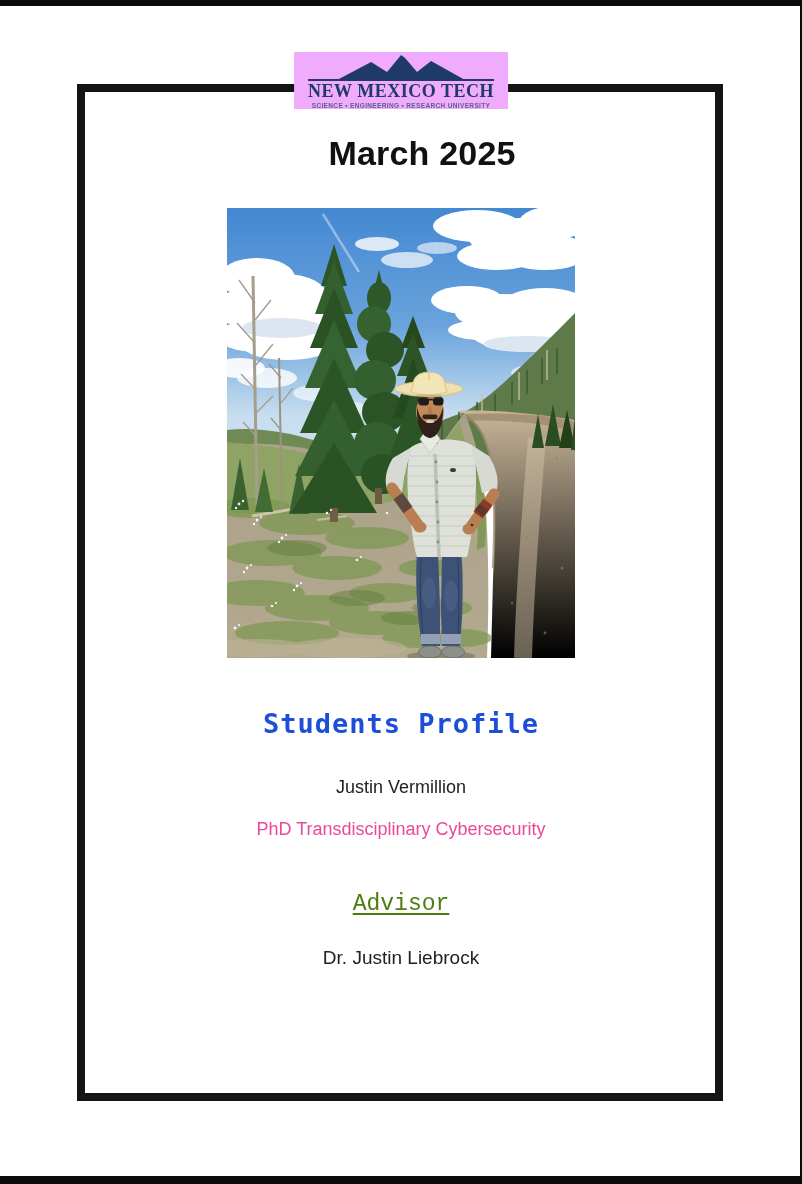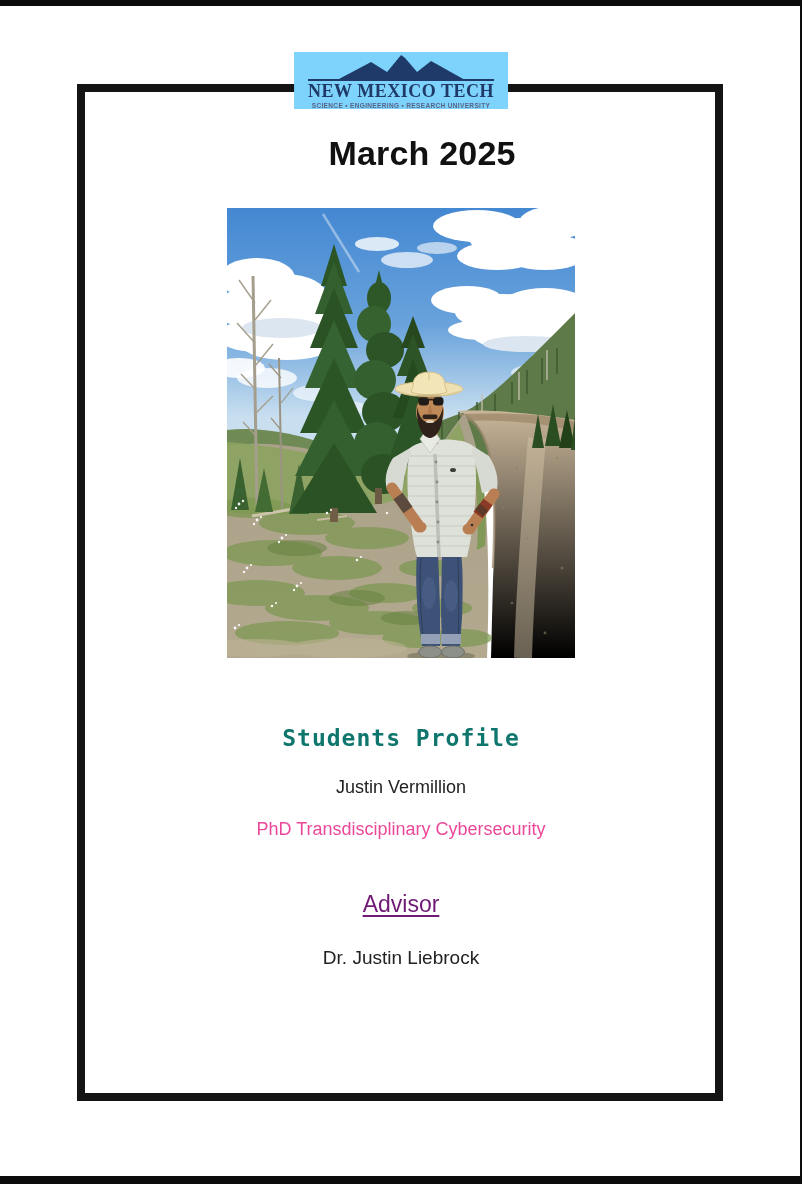--- a/index.html
+++ b/index.html
@@ -10,44 +10,44 @@
   .abs{position:absolute;}
   .edge-top{top:0;left:0;width:802px;height:6px;background:#0b0b0b;}
   .edge-bottom{bottom:0;left:0;width:802px;height:8px;background:#0b0b0b;}
   .edge-right{top:0;right:0;width:2px;height:1184px;background:#0b0b0b;}
   .frame{
     left:77px;top:84px;width:646px;height:1017px;
     border:8px solid #141414;box-sizing:border-box;background:transparent;
   }
   .logo{
     top:52px;left:50%;transform:translateX(-50%);
-    background:#7dd3fc;padding:2px 14px 0 14px;text-align:center;z-index:3;
+    background:#f0abfc;padding:2px 14px 0 14px;text-align:center;z-index:3;
   }
   .logo-mountains{display:block;margin:0 auto -1px auto;}
   .logo-title{
     font-family:"Liberation Serif",serif;font-weight:700;font-size:18px;
     letter-spacing:.5px;color:#1f3a68;border-top:2px solid #1f3a68;
     padding-top:1px;line-height:1.05;white-space:nowrap;
   }
   .logo-tagline{
     font-size:6.5px;letter-spacing:.35px;color:#5a6386;margin-top:1px;
     white-space:nowrap;font-weight:700;
   }
   .center{left:0;width:802px;text-align:center;}
   .heading{top:134px;font-size:34px;font-weight:700;color:#111;letter-spacing:.2px;padding-left:21px;}
   .photo{left:227px;top:208px;width:348px;height:450px;}
   .photo svg{display:block;}
   .section-title{
     top:708px;font-family:"DejaVu Sans Mono",monospace;font-weight:700;
-    font-size:23px;letter-spacing:1px;color:#0f766e;margin-top:17px;
+    font-size:27px;letter-spacing:1px;color:#1d4ed8;
   }
   .student-name{top:777px;font-size:18px;color:#222;text-align:center;}
   .program{top:819px;font-size:18px;color:#ec4899;}
   .advisor-title{
-    top:891px;font-family:Liberation Sans, sans-serif;font-size:23px;color:#701a75;
+    top:891px;font-family:Liberation Mono, monospace;font-size:23px;color:#4d7c0f;
     text-decoration:underline;text-decoration-thickness:1.5px;text-underline-offset:3px;text-align:center;
   }
   .advisor-name{top:947px;font-size:19px;color:#222;}
 </style>
 </head>
 <body>
 
 <div class="abs edge-top"></div>
 <div class="abs edge-bottom"></div>
 <div class="abs edge-right"></div>

